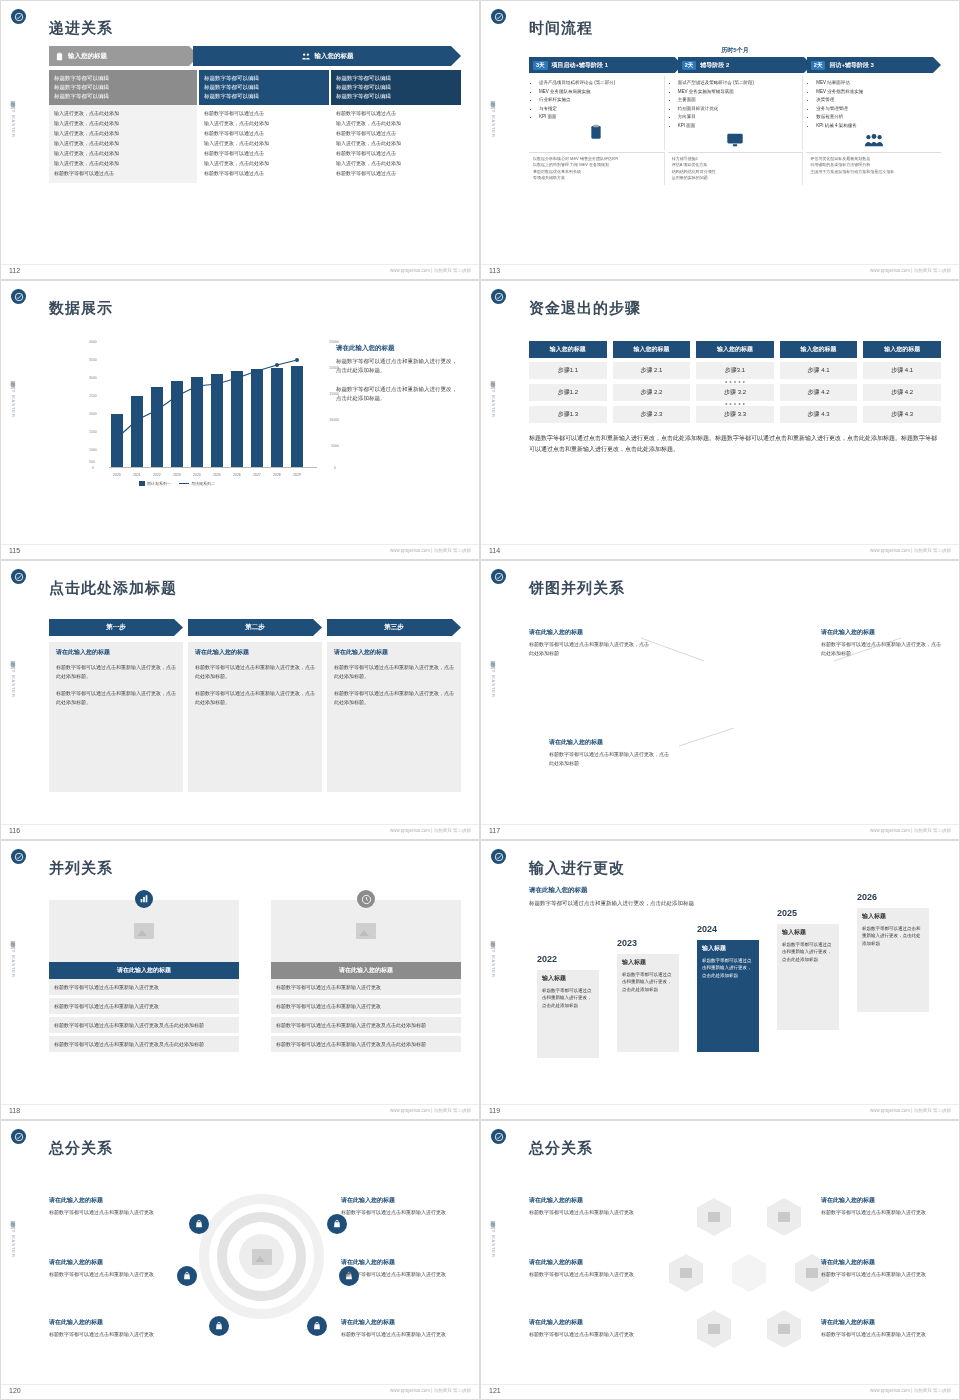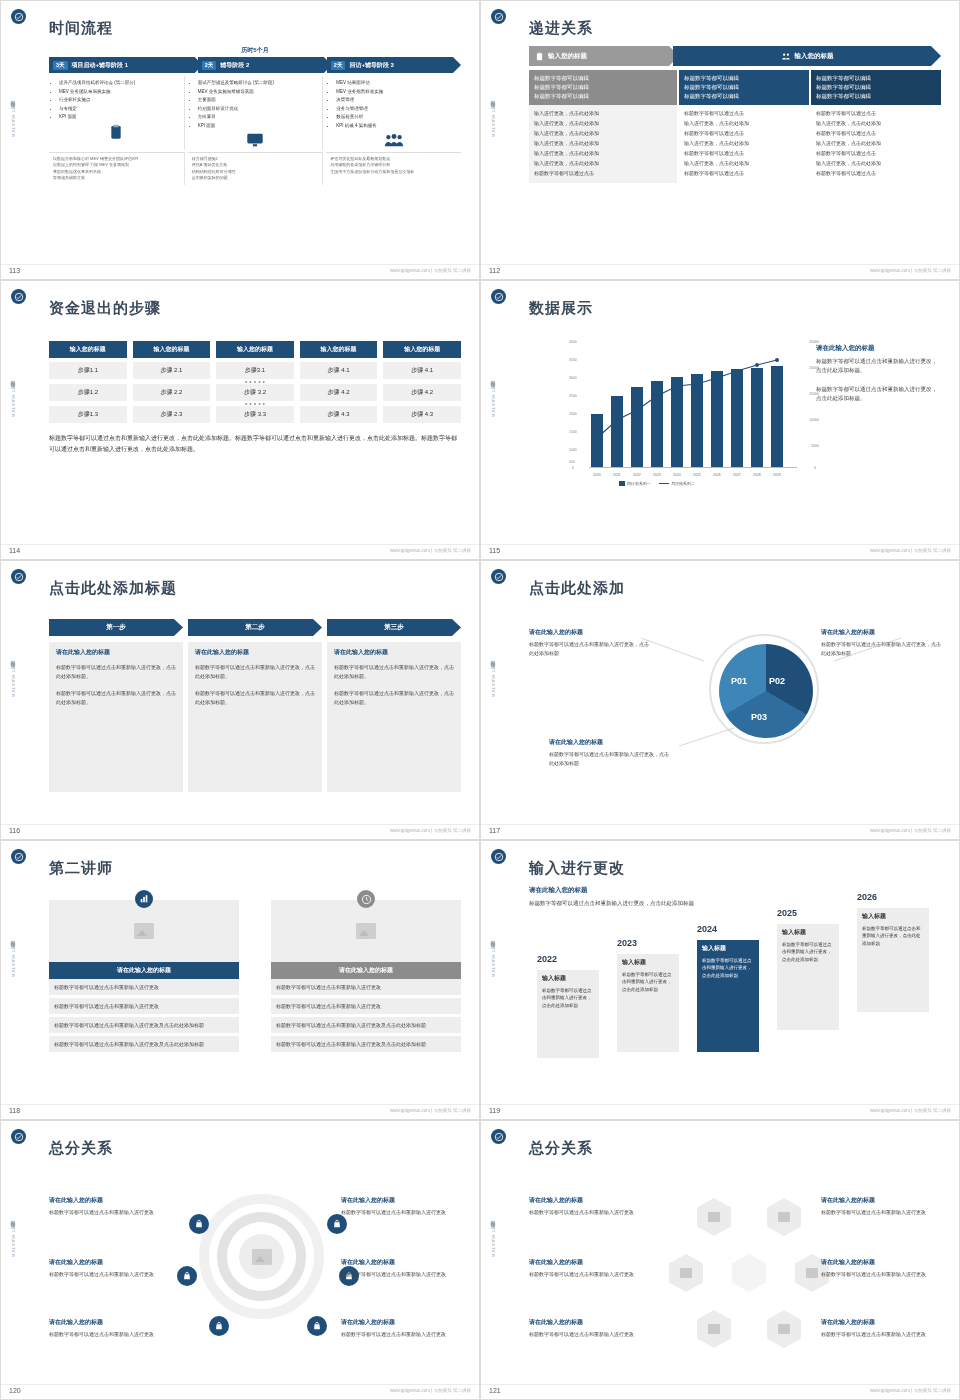--- a/index.html
+++ b/index.html
@@ -193,20 +193,116 @@
     clip-path: polygon(50% 0%, 100% 25%, 100% 75%, 50% 100%, 0% 75%, 0% 25%);
     display:flex; align-items:center; justify-content:center;
   }
   .mini-img { width:12px; height:10px; background:#c9c9c9; border-radius:1px; }
   svg.ico { display:block; }
 </style>
 </head>
 <body>
 
 <div class="grid">
+
+  <div class="slide">
+    <div class="logo">
+      <svg viewBox="0 0 24 24" fill="none" stroke="#fff" stroke-width="2">
+          <circle cx="12" cy="12" r="9"></circle>
+          <path d="M7 13l3 3 7-8"></path>
+        </svg>
+    </div>
+    <div class="sidetext">
+      <span>标哥课堂</span>
+      <span class="small">PPT MASTER</span>
+    </div>
+    <div class="title">递进关系</div>
+    <div class="canvas">
+      <div style="display:flex; align-items:center;">
+        <div class="s112-arrow arrow-grey">
+          <span style="margin-left:6px; display:flex; align-items:center; gap:4px;">
+            <span>
+              <svg class="ico" width="9" height="9" viewBox="0 0 24 24" fill="#fff">
+                  <rect x="5" y="3" width="14" height="19" rx="2"></rect>
+                  <rect x="8" y="1" width="8" height="4" rx="1" fill="#ddd"></rect>
+                </svg>
+            </span>
+            <span>输入您的标题</span>
+          </span>
+        </div>
+        <div class="s112-arrow arrow-blue" style="flex:1; margin-left:-6px;">
+          <span style="margin-left:auto; margin-right:auto; display:flex; align-items:center; gap:4px;">
+            <span>
+              <svg class="ico" width="10" height="9" viewBox="0 0 24 24" fill="#fff">
+                  <circle cx="7" cy="7" r="3"></circle>
+                  <circle cx="17" cy="7" r="3"></circle>
+                  <path d="M2 20c0-3 2.5-5 5-5s5 2 5 5zM12 20c0-3 2.5-5 5-5s5 2 5 5z"></path>
+                </svg>
+            </span>
+            <span>输入您的标题</span>
+          </span>
+        </div>
+      </div>
+
+      <div class="bul" style="margin-top:4px;">
+        <div style="width:148px;">
+          <div class="col-head grey-head">
+            <div>标题数字等都可以编辑</div>
+            <div>标题数字等都可以编辑</div>
+            <div>标题数字等都可以编辑</div>
+          </div>
+          <div class="col-body" style="background:#f2f2f2;">
+            <div>输入进行更改，点击此处添加</div>
+            <div>输入进行更改，点击此处添加</div>
+            <div>输入进行更改，点击此处添加</div>
+            <div>输入进行更改，点击此处添加</div>
+            <div>输入进行更改，点击此处添加</div>
+            <div>输入进行更改，点击此处添加</div>
+            <div>标题数字等都可以通过点击</div>
+          </div>
+        </div>
+        <div style="flex:1;">
+          <div class="col-head blue-head">
+            <div>标题数字等都可以编辑</div>
+            <div>标题数字等都可以编辑</div>
+            <div>标题数字等都可以编辑</div>
+          </div>
+          <div class="col-body">
+            <div>标题数字等都可以通过点击</div>
+            <div>输入进行更改，点击此处添加</div>
+            <div>标题数字等都可以通过点击</div>
+            <div>输入进行更改，点击此处添加</div>
+            <div>标题数字等都可以通过点击</div>
+            <div>输入进行更改，点击此处添加</div>
+            <div>标题数字等都可以通过点击</div>
+          </div>
+        </div>
+        <div style="flex:1;">
+          <div class="col-head blue-head2">
+            <div>标题数字等都可以编辑</div>
+            <div>标题数字等都可以编辑</div>
+            <div>标题数字等都可以编辑</div>
+          </div>
+          <div class="col-body">
+            <div>标题数字等都可以通过点击</div>
+            <div>输入进行更改，点击此处添加</div>
+            <div>标题数字等都可以通过点击</div>
+            <div>输入进行更改，点击此处添加</div>
+            <div>标题数字等都可以通过点击</div>
+            <div>输入进行更改，点击此处添加</div>
+            <div>标题数字等都可以通过点击</div>
+          </div>
+        </div>
+      </div>
+    </div>
+    <div class="footer">
+      <span class="pagenum">112</span>
+      <span class="foot-right">www.pptgenius.com | 与您商拜 第二讲师</span>
+    </div>
+  </div>
 
   <div class="slide">
     <div class="logo">
       <svg viewBox="0 0 24 24" fill="none" stroke="#fff" stroke-width="2">
           <circle cx="12" cy="12" r="9"></circle>
           <path d="M7 13l3 3 7-8"></path>
         </svg>
     </div>
     <div class="sidetext">
       <span>标哥课堂</span>
@@ -289,167 +385,20 @@
 评估A 项目优化方案
 结构结构优化时对分项性
 运用新的实际的问题</div>
         <div class="notebox" style="flex:1; white-space:pre-line;">评估与优化型目标及最新规划数据
 日用辅助的各类指标方法管理分析
 主国用于方案追踪指标行动方案和指量层次指标</div>
       </div>
     </div>
     <div class="footer">
       <span class="pagenum">113</span>
-      <span class="foot-right">www.pptgenius.com | 与您商拜 第二讲师</span>
-    </div>
-  </div>
-
-  <div class="slide">
-    <div class="logo">
-      <svg viewBox="0 0 24 24" fill="none" stroke="#fff" stroke-width="2">
-          <circle cx="12" cy="12" r="9"></circle>
-          <path d="M7 13l3 3 7-8"></path>
-        </svg>
-    </div>
-    <div class="sidetext">
-      <span>标哥课堂</span>
-      <span class="small">PPT MASTER</span>
-    </div>
-    <div class="title">递进关系</div>
-    <div class="canvas">
-      <div style="display:flex; align-items:center;">
-        <div class="s112-arrow arrow-grey">
-          <span style="margin-left:6px; display:flex; align-items:center; gap:4px;">
-            <span>
-              <svg class="ico" width="9" height="9" viewBox="0 0 24 24" fill="#fff">
-                  <rect x="5" y="3" width="14" height="19" rx="2"></rect>
-                  <rect x="8" y="1" width="8" height="4" rx="1" fill="#ddd"></rect>
-                </svg>
-            </span>
-            <span>输入您的标题</span>
-          </span>
-        </div>
-        <div class="s112-arrow arrow-blue" style="flex:1; margin-left:-6px;">
-          <span style="margin-left:auto; margin-right:auto; display:flex; align-items:center; gap:4px;">
-            <span>
-              <svg class="ico" width="10" height="9" viewBox="0 0 24 24" fill="#fff">
-                  <circle cx="7" cy="7" r="3"></circle>
-                  <circle cx="17" cy="7" r="3"></circle>
-                  <path d="M2 20c0-3 2.5-5 5-5s5 2 5 5zM12 20c0-3 2.5-5 5-5s5 2 5 5z"></path>
-                </svg>
-            </span>
-            <span>输入您的标题</span>
-          </span>
-        </div>
-      </div>
-
-      <div class="bul" style="margin-top:4px;">
-        <div style="width:148px;">
-          <div class="col-head grey-head">
-            <div>标题数字等都可以编辑</div>
-            <div>标题数字等都可以编辑</div>
-            <div>标题数字等都可以编辑</div>
-          </div>
-          <div class="col-body" style="background:#f2f2f2;">
-            <div>输入进行更改，点击此处添加</div>
-            <div>输入进行更改，点击此处添加</div>
-            <div>输入进行更改，点击此处添加</div>
-            <div>输入进行更改，点击此处添加</div>
-            <div>输入进行更改，点击此处添加</div>
-            <div>输入进行更改，点击此处添加</div>
-            <div>标题数字等都可以通过点击</div>
-          </div>
-        </div>
-        <div style="flex:1;">
-          <div class="col-head blue-head">
-            <div>标题数字等都可以编辑</div>
-            <div>标题数字等都可以编辑</div>
-            <div>标题数字等都可以编辑</div>
-          </div>
-          <div class="col-body">
-            <div>标题数字等都可以通过点击</div>
-            <div>输入进行更改，点击此处添加</div>
-            <div>标题数字等都可以通过点击</div>
-            <div>输入进行更改，点击此处添加</div>
-            <div>标题数字等都可以通过点击</div>
-            <div>输入进行更改，点击此处添加</div>
-            <div>标题数字等都可以通过点击</div>
-          </div>
-        </div>
-        <div style="flex:1;">
-          <div class="col-head blue-head2">
-            <div>标题数字等都可以编辑</div>
-            <div>标题数字等都可以编辑</div>
-            <div>标题数字等都可以编辑</div>
-          </div>
-          <div class="col-body">
-            <div>标题数字等都可以通过点击</div>
-            <div>输入进行更改，点击此处添加</div>
-            <div>标题数字等都可以通过点击</div>
-            <div>输入进行更改，点击此处添加</div>
-            <div>标题数字等都可以通过点击</div>
-            <div>输入进行更改，点击此处添加</div>
-            <div>标题数字等都可以通过点击</div>
-          </div>
-        </div>
-      </div>
-    </div>
-    <div class="footer">
-      <span class="pagenum">112</span>
-      <span class="foot-right">www.pptgenius.com | 与您商拜 第二讲师</span>
-    </div>
-  </div>
-
-  <div class="slide">
-    <div class="logo">
-      <svg viewBox="0 0 24 24" fill="none" stroke="#fff" stroke-width="2">
-          <circle cx="12" cy="12" r="9"></circle>
-          <path d="M7 13l3 3 7-8"></path>
-        </svg>
-    </div>
-    <div class="sidetext">
-      <span>标哥课堂</span>
-      <span class="small">PPT MASTER</span>
-    </div>
-    <div class="title">资金退出的步骤</div>
-    <div class="canvas" style="top:60px;">
-      <div class="step-row">
-        <div class="step-head">输入您的标题</div>
-        <div class="step-head">输入您的标题</div>
-        <div class="step-head">输入您的标题</div>
-        <div class="step-head">输入您的标题</div>
-        <div class="step-head">输入您的标题</div>
-      </div>
-      <div class="step-row">
-        <div class="step-cell">步骤1.1</div>
-        <div class="step-cell">步骤 2.1</div>
-        <div class="step-cell">步骤3.1</div>
-        <div class="step-cell">步骤 4.1</div>
-        <div class="step-cell">步骤 4.1</div>
-      </div>
-      <div class="dotmark">• • • • •</div>
-      <div class="step-row">
-        <div class="step-cell" style="margin-top:0;">步骤1.2</div>
-        <div class="step-cell" style="margin-top:0;">步骤 2.2</div>
-        <div class="step-cell" style="margin-top:0;">步骤 3.2</div>
-        <div class="step-cell" style="margin-top:0;">步骤 4.2</div>
-        <div class="step-cell" style="margin-top:0;">步骤 4.2</div>
-      </div>
-      <div class="dotmark">• • • • •</div>
-      <div class="step-row">
-        <div class="step-cell" style="margin-top:0;">步骤1.3</div>
-        <div class="step-cell" style="margin-top:0;">步骤 2.3</div>
-        <div class="step-cell" style="margin-top:0;">步骤 3.3</div>
-        <div class="step-cell" style="margin-top:0;">步骤 4.3</div>
-        <div class="step-cell" style="margin-top:0;">步骤 4.3</div>
-      </div>
-      <div class="para">标题数字等都可以通过点击和重新输入进行更改，点击此处添加标题。标题数字等都可以通过点击和重新输入进行更改，点击此处添加标题。标题数字等都可以通过点击和重新输入进行更改，点击此处添加标题。</div>
-    </div>
-    <div class="footer">
-      <span class="pagenum">114</span>
       <span class="foot-right">www.pptgenius.com | 与您商拜 第二讲师</span>
     </div>
   </div>
 
   <div class="slide">
     <div class="logo">
       <svg viewBox="0 0 24 24" fill="none" stroke="#fff" stroke-width="2">
           <circle cx="12" cy="12" r="9"></circle>
           <path d="M7 13l3 3 7-8"></path>
         </svg>
@@ -536,20 +485,71 @@
     <div class="logo">
       <svg viewBox="0 0 24 24" fill="none" stroke="#fff" stroke-width="2">
           <circle cx="12" cy="12" r="9"></circle>
           <path d="M7 13l3 3 7-8"></path>
         </svg>
     </div>
     <div class="sidetext">
       <span>标哥课堂</span>
       <span class="small">PPT MASTER</span>
     </div>
+    <div class="title">资金退出的步骤</div>
+    <div class="canvas" style="top:60px;">
+      <div class="step-row">
+        <div class="step-head">输入您的标题</div>
+        <div class="step-head">输入您的标题</div>
+        <div class="step-head">输入您的标题</div>
+        <div class="step-head">输入您的标题</div>
+        <div class="step-head">输入您的标题</div>
+      </div>
+      <div class="step-row">
+        <div class="step-cell">步骤1.1</div>
+        <div class="step-cell">步骤 2.1</div>
+        <div class="step-cell">步骤3.1</div>
+        <div class="step-cell">步骤 4.1</div>
+        <div class="step-cell">步骤 4.1</div>
+      </div>
+      <div class="dotmark">• • • • •</div>
+      <div class="step-row">
+        <div class="step-cell" style="margin-top:0;">步骤1.2</div>
+        <div class="step-cell" style="margin-top:0;">步骤 2.2</div>
+        <div class="step-cell" style="margin-top:0;">步骤 3.2</div>
+        <div class="step-cell" style="margin-top:0;">步骤 4.2</div>
+        <div class="step-cell" style="margin-top:0;">步骤 4.2</div>
+      </div>
+      <div class="dotmark">• • • • •</div>
+      <div class="step-row">
+        <div class="step-cell" style="margin-top:0;">步骤1.3</div>
+        <div class="step-cell" style="margin-top:0;">步骤 2.3</div>
+        <div class="step-cell" style="margin-top:0;">步骤 3.3</div>
+        <div class="step-cell" style="margin-top:0;">步骤 4.3</div>
+        <div class="step-cell" style="margin-top:0;">步骤 4.3</div>
+      </div>
+      <div class="para">标题数字等都可以通过点击和重新输入进行更改，点击此处添加标题。标题数字等都可以通过点击和重新输入进行更改，点击此处添加标题。标题数字等都可以通过点击和重新输入进行更改，点击此处添加标题。</div>
+    </div>
+    <div class="footer">
+      <span class="pagenum">114</span>
+      <span class="foot-right">www.pptgenius.com | 与您商拜 第二讲师</span>
+    </div>
+  </div>
+
+  <div class="slide">
+    <div class="logo">
+      <svg viewBox="0 0 24 24" fill="none" stroke="#fff" stroke-width="2">
+          <circle cx="12" cy="12" r="9"></circle>
+          <path d="M7 13l3 3 7-8"></path>
+        </svg>
+    </div>
+    <div class="sidetext">
+      <span>标哥课堂</span>
+      <span class="small">PPT MASTER</span>
+    </div>
     <div class="title">点击此处添加标题</div>
     <div class="canvas" style="top:58px;">
       <div style="display:flex; gap:5px;">
         <div class="tl-head">第一步</div>
         <div class="tl-head">第二步</div>
         <div class="tl-head">第三步</div>
       </div>
       <div style="display:flex; gap:5px; margin-top:6px; height:150px;">
         <div class="tl-body">
           <h5>请在此输入您的标题</h5>
@@ -578,28 +578,22 @@
     <div class="logo">
       <svg viewBox="0 0 24 24" fill="none" stroke="#fff" stroke-width="2">
           <circle cx="12" cy="12" r="9"></circle>
           <path d="M7 13l3 3 7-8"></path>
         </svg>
     </div>
     <div class="sidetext">
       <span>标哥课堂</span>
       <span class="small">PPT MASTER</span>
     </div>
-    <div class="title">点击此处添加</div>
+    <div class="title">饼图并列关系</div>
     <div class="canvas">
-      <div class="pie-outer">
-        <div class="pie"></div>
-        <div class="pslice-label" style="left:20px; top:40px;">P01</div>
-        <div class="pslice-label" style="left:58px; top:40px;">P02</div>
-        <div class="pslice-label" style="left:40px; top:76px;">P03</div>
-      </div>
       <div class="cap" style="left:0; top:22px;">
         <h5>请在此输入您的标题</h5>
         <p>标题数字等都可以通过点击和重新输入进行更改，点击此处添加标题</p>
       </div>
       <div class="cap" style="right:0; top:22px;">
         <h5>请在此输入您的标题</h5>
         <p>标题数字等都可以通过点击和重新输入进行更改，点击此处添加标题</p>
       </div>
       <div class="cap" style="left:20px; top:132px;">
         <h5>请在此输入您的标题</h5>
@@ -621,21 +615,21 @@
     <div class="logo">
       <svg viewBox="0 0 24 24" fill="none" stroke="#fff" stroke-width="2">
           <circle cx="12" cy="12" r="9"></circle>
           <path d="M7 13l3 3 7-8"></path>
         </svg>
     </div>
     <div class="sidetext">
       <span>标哥课堂</span>
       <span class="small">PPT MASTER</span>
     </div>
-    <div class="title">第二讲师</div>
+    <div class="title">并列关系</div>
     <div class="canvas">
       <div class="card" style="left:0;">
         <div class="topicon ti-blue">
           <svg class="ico" width="10" height="10" viewBox="0 0 24 24" fill="#fff">
               <rect x="4" y="12" width="4" height="8"></rect>
               <rect x="10" y="7" width="4" height="13"></rect>
               <rect x="16" y="3" width="4" height="17"></rect>
             </svg>
         </div>
         <div class="imgbox">

